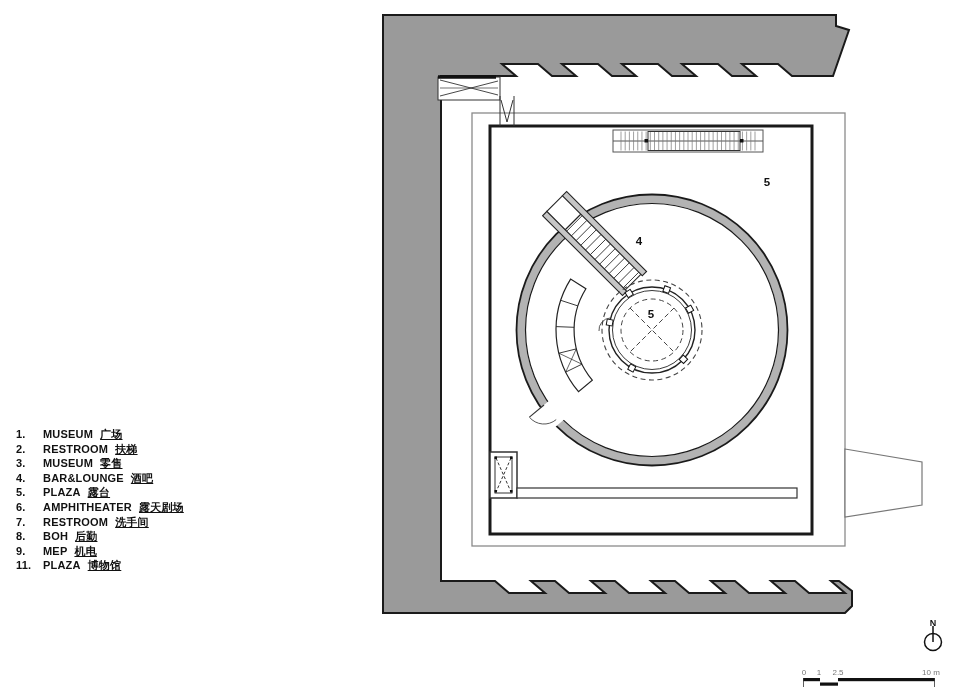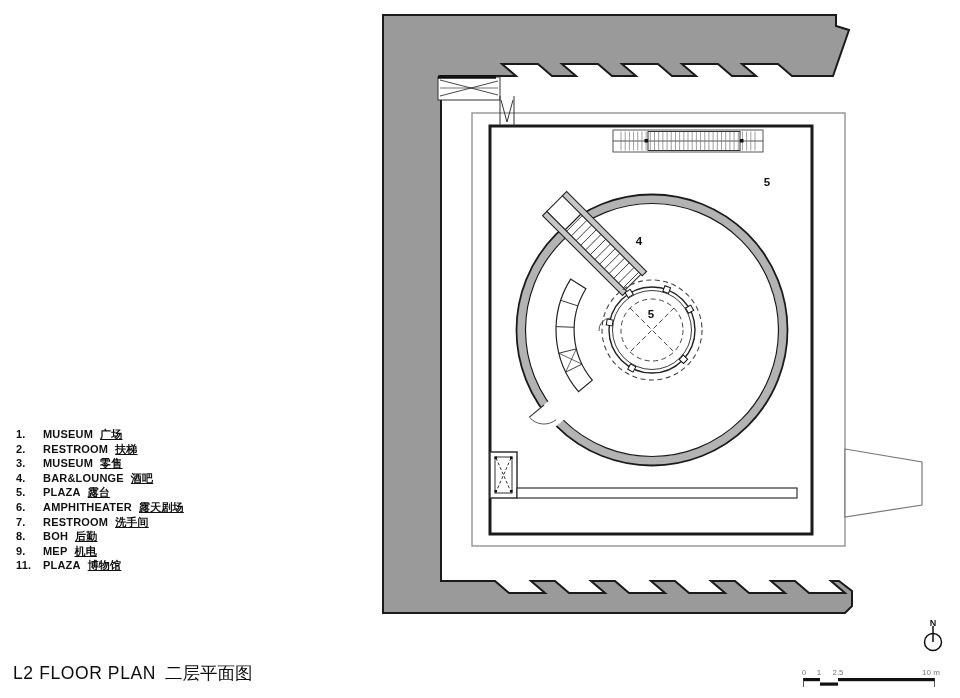--- a/index.html
+++ b/index.html
@@ -238,17 +238,14 @@
         <span>MEP</span>
         <span class="legend-zh">机电</span>
       </div>
     <div class="legend-row">
         <span class="legend-num">11.</span>
         <span>PLAZA</span>
         <span class="legend-zh">博物馆</span>
       </div>
   </div>
 
-  <div class="plan-title">
-    <span class="en">L2 FLOOR PLAN</span><span class="zh">二层平面图</span>
-  </div>
 
 </div>
 
 </body></html>

